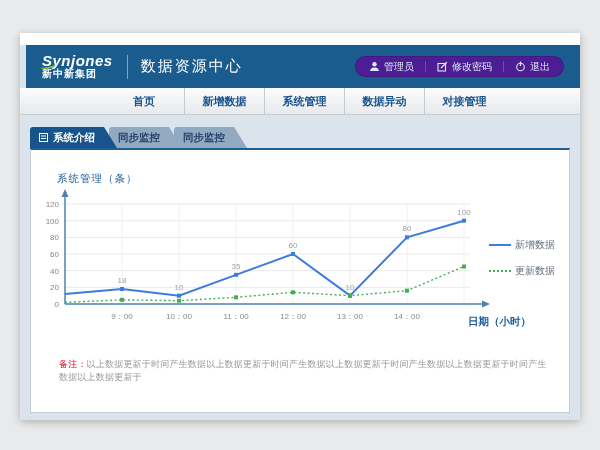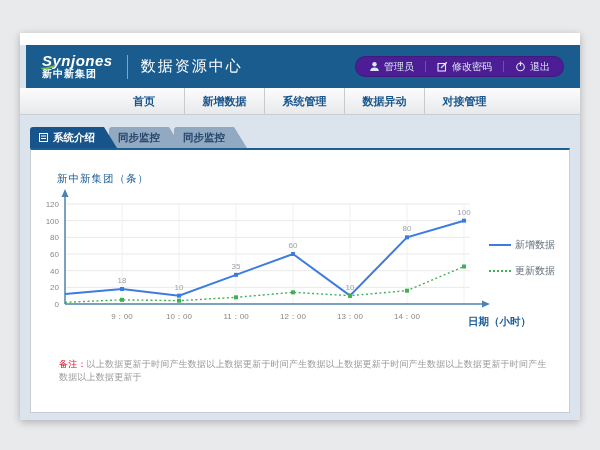--- a/index.html
+++ b/index.html
@@ -140,21 +140,21 @@
       <div class="tab">
         <span>同步监控</span>
       </div>
       <div class="tab">
         <span>同步监控</span>
       </div>
     </div>
 
     <div class="card">
 
-      <div class="ylabel">新中新集团（条）</div>
+      <div class="ylabel">系统管理（条）</div>
 
       <div class="chart-wrap">
         <svg width="470" height="140">
             <text x="24" y="121" text-anchor="end" class="tick">0</text>
             <line x1="30" y1="101.33333333333333" x2="435" y2="101.33333333333333" stroke="#e9e9e9" stroke-width="1"></line>
             <text x="24" y="104.33333333333333" text-anchor="end" class="tick">20</text>
             <line x1="30" y1="84.66666666666666" x2="435" y2="84.66666666666666" stroke="#e9e9e9" stroke-width="1"></line>
             <text x="24" y="87.66666666666666" text-anchor="end" class="tick">40</text>
             <line x1="30" y1="68" x2="435" y2="68" stroke="#e9e9e9" stroke-width="1"></line>
             <text x="24" y="71" text-anchor="end" class="tick">60</text>

